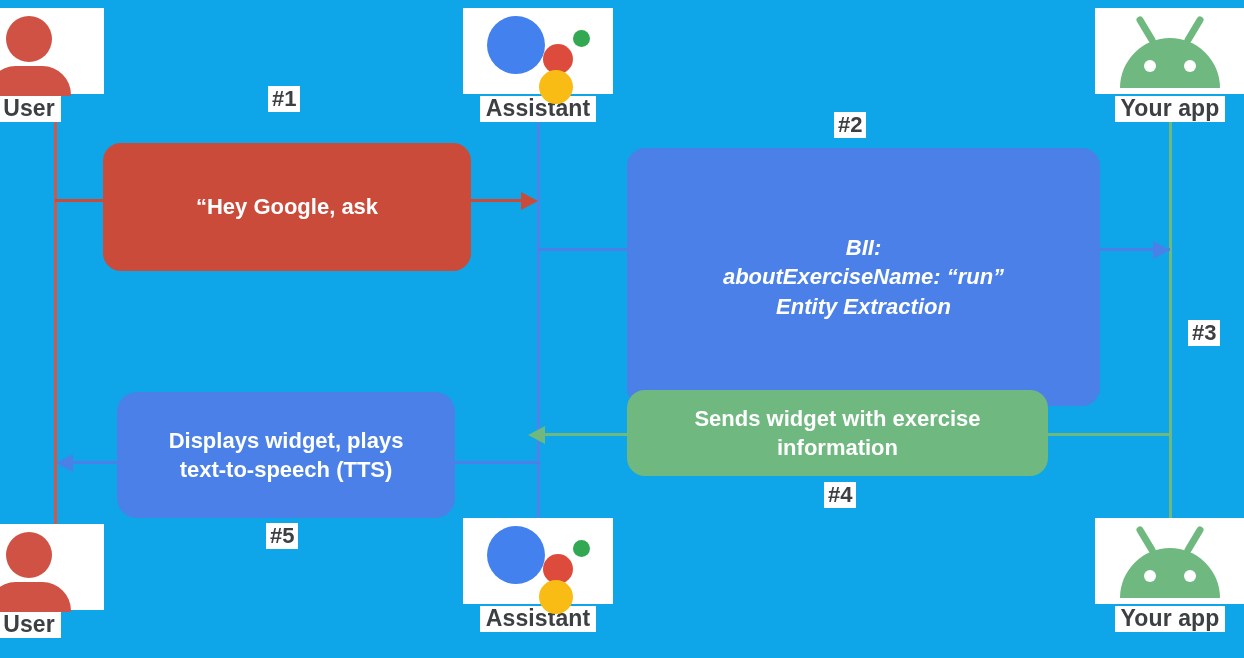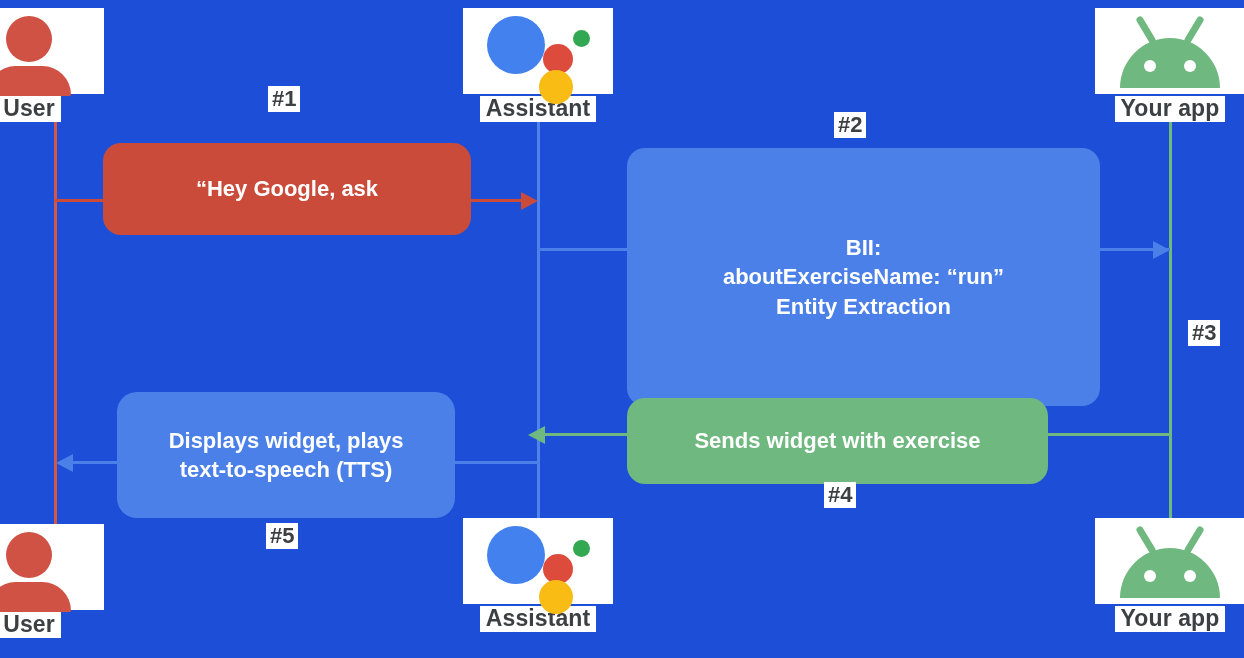--- a/index.html
+++ b/index.html
@@ -7,21 +7,21 @@
     padding: 0;
     background: #ffffff;
   }
   body {
     font-family: "Liberation Sans", sans-serif;
   }
   #canvas {
     position: relative;
     width: 1244px;
     height: 658px;
-    background: #1d4ed8;
+    background: #0ea5e9;
     overflow: hidden;
   }
 
   
   .lifeline {
     position: absolute;
     width: 3px;
     top: 0;
     bottom: 0;
   }
@@ -124,21 +124,21 @@
     display: flex;
     align-items: center;
     justify-content: center;
     padding: 6px 12px;
     box-sizing: border-box;
     z-index: 4;
   }
   .msgbox span { display: block; width: 100%; }
   .box-red   { background: #cb4b3b; }
   .box-blue  { background: #4b80e8; }
-  .box-green { background: #6fb87f; margin-top: 8px; }
+  .box-green { background: #6fb87f; }
 
   
   .hline {
     position: absolute;
     height: 3px;
     z-index: 1;
   }
   .arrowhead {
     position: absolute;
     width: 0; height: 0;
@@ -202,44 +202,45 @@
           <circle cx="80" cy="52" r="6" fill="#ffffff"></circle>
         </svg>
       </div>
     </div>
     <div class="actor-label">Your app</div>
   </div>
 
   <div class="step" style="left:268px; top:86px;">#1</div>
   <div class="hline" style="left:55px; top:199px; width:476px; background:#cb4b3b;"></div>
   <div class="arrowhead arrow-right" style="left:521px; top:192px; border-left:17px solid #cb4b3b;"></div>
-  <div class="msgbox box-red" style="left:103px; top:143px; width:368px; height:92px;">
+  <div class="msgbox box-red" style="left:103px; top:143px; width:368px; height:128px;">
     <span>
       <span>“Hey Google, ask</span>
     </span>
   </div>
 
   <div class="step" style="left:834px; top:112px;">#2</div>
   <div class="hline" style="left:538px; top:248px; width:632px; background:#4b80e8;"></div>
   <div class="arrowhead arrow-right" style="left:1153px; top:241px; border-left:17px solid #4b80e8;"></div>
-  <div class="msgbox box-blue" style="left:627px; top:148px; width:473px; height:258px;">
+  <div class="msgbox box-blue" style="left:627px; top:148px; width:473px; height:258px;font-style:italic;">
     <span>
       <span>BII:</span>
       <span>aboutExerciseName: “run”</span>
       <span>Entity Extraction</span>
     </span>
   </div>
 
   <div class="step" style="left:1188px; top:320px;">#3</div>
 
   <div class="hline" style="left:545px; top:433px; width:626px; background:#6fb87f;"></div>
   <div class="arrowhead arrow-left" style="left:528px; top:426px; border-right:17px solid #6fb87f;"></div>
   <div class="msgbox box-green" style="left:627px; top:390px; width:421px; height:86px;">
     <span>
       <span>Sends widget with exercise</span>
+      <span>information</span>
     </span>
   </div>
   <div class="step" style="left:824px; top:482px;">#4</div>
 
   <div class="hline" style="left:72px; top:461px; width:468px; background:#4b80e8;"></div>
   <div class="arrowhead arrow-left" style="left:56px; top:454px; border-right:17px solid #4b80e8;"></div>
   <div class="msgbox box-blue" style="left:117px; top:392px; width:338px; height:126px;border-radius:20px;">
     <span>
       <span>Displays widget, plays</span>
       <span>text-to-speech (TTS)</span>

